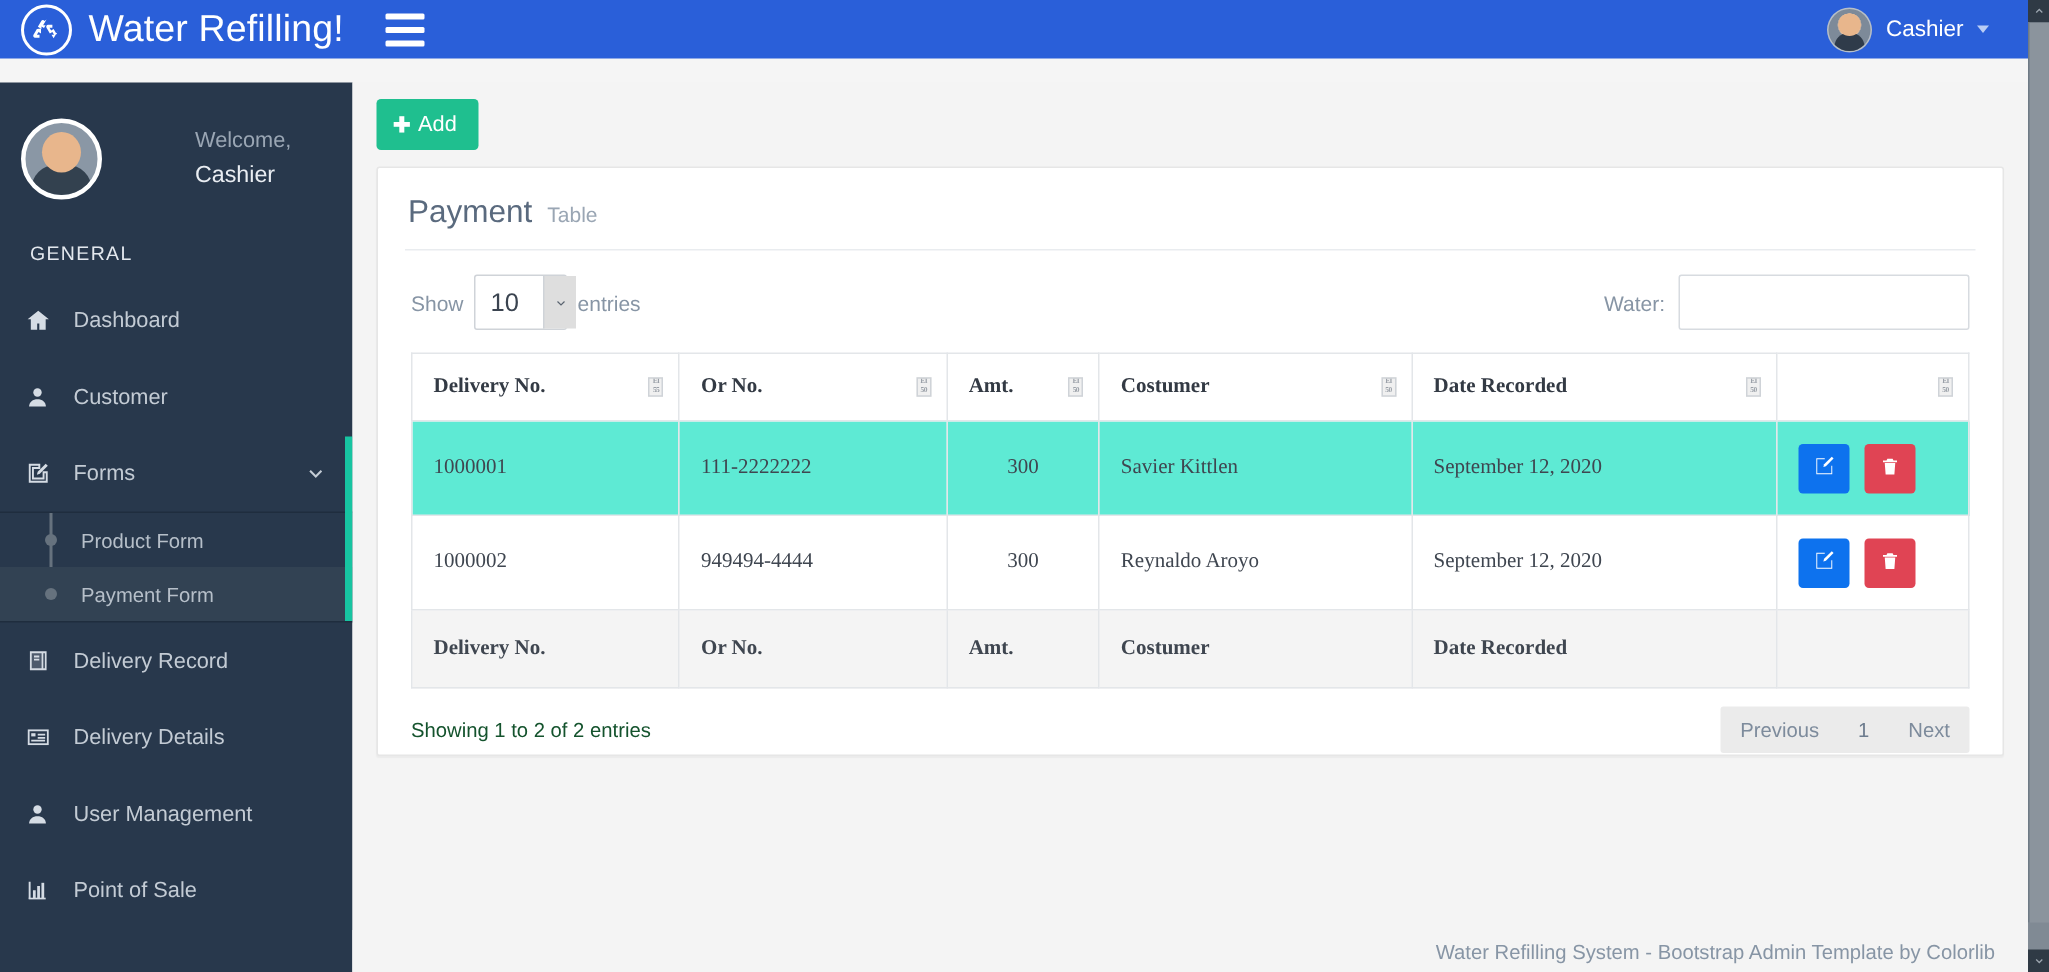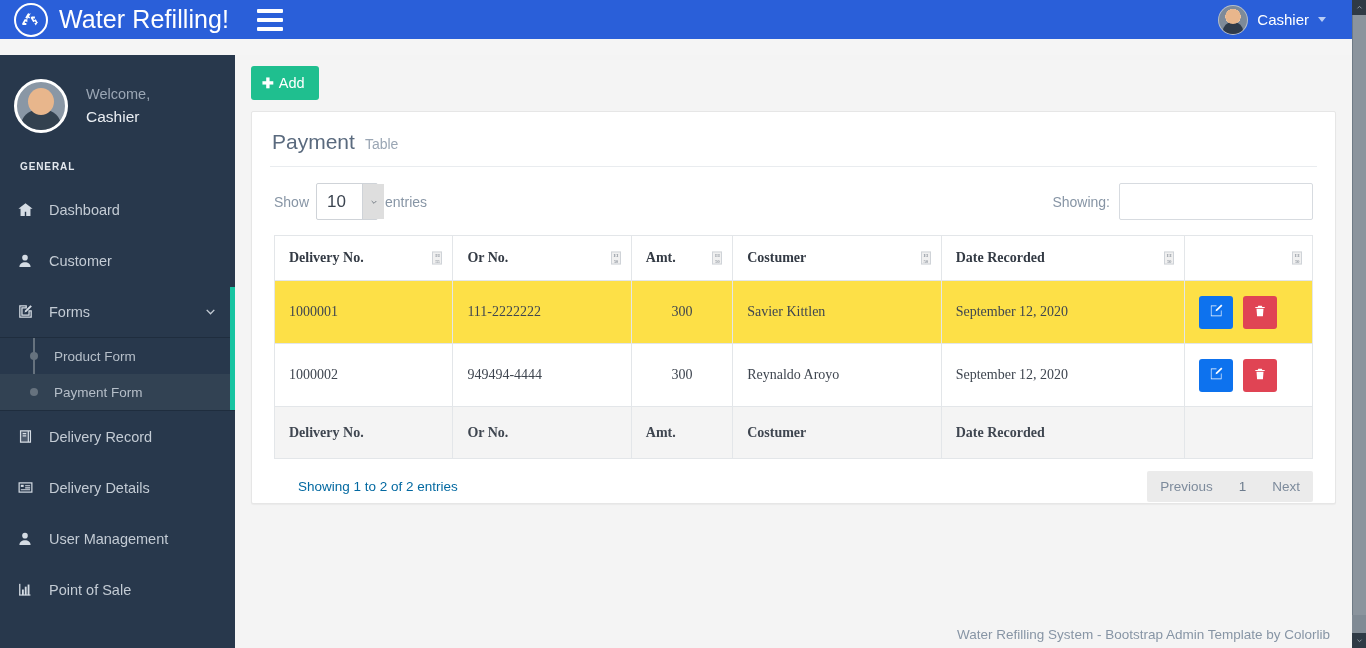--- a/index.html
+++ b/index.html
@@ -57,42 +57,42 @@
   .caret-down {
     width: 0; height: 0; border-left: 4px solid transparent;
     border-right: 4px solid transparent; border-top: 5px solid #b9cdf5;
   }
 
   
   .sidebar {
     position: absolute; top: 55px; left: 0; width: 235px; bottom: 0;
     background: #28384c;
   }
-  .profile { padding: 24px 0 10px 0; display: flex; align-items: center; }
+  .profile { padding: 24px 0 10px 0; display: flex; align-items: center; gap: 44px; }
   .profile-pic {
     width: 54px; height: 54px; border-radius: 50%; margin-left: 14px;
     border: 3px solid #ffffff; position: relative; overflow: hidden;
     background: #8a97a5; flex: 0 0 54px;
   }
   .profile-pic::before {
     content: ""; position: absolute; left: 50%; top: 12%;
     transform: translateX(-50%); width: 26px; height: 27px;
     background: #e8b68c; border-radius: 50%; z-index: 2;
   }
   .profile-pic::after {
     content: ""; position: absolute; left: 50%; top: 58%;
     transform: translateX(-50%); width: 40px; height: 28px;
     background: #33414f; border-radius: 16px 16px 0 0;
   }
   .profile-text { margin-left: 18px; line-height: 1.55; }
   .welcome-label { color: #9aa6b4; font-size: 14.5px; }
   .welcome-name { color: #e9edf2; font-size: 15.5px; }
 
   .nav-section {
-    color: #e3e8ee; font-size: 10px; font-weight: bold;
+    color: #e3e8ee; font-size: 13px; font-weight: normal;
     letter-spacing: .9px; padding: 18px 0 12px 20px;
   }
   .nav-item {
     display: flex; align-items: center; height: 51px;
     padding-left: 17px; color: #c3cbd4; font-size: 14.5px;
     cursor: pointer; position: relative;
   }
   .nav-item .ico {
     width: 26px; flex: 0 0 26px; color: #d5dce4;
     display: flex; align-items: center; font-size: 16px;
@@ -176,38 +176,38 @@
     border: 1px solid #e3e6e9; padding: 0 14px; height: 63px;
     font-size: 14px; color: #3f4650; text-align: left; vertical-align: middle;
   }
   thead th { font-weight: bold; color: #333a44; position: relative; height: 45px; }
   .sortbox {
     position: absolute; right: 10px; top: 50%; transform: translateY(-50%);
     width: 10px; height: 13px; border: 1px solid #cfd3d8; background: #f0f0f0;
     font-size: 5px; line-height: 5.5px; color: #9aa0a8; text-align: center;
     letter-spacing: -0.4px; overflow: hidden;
   }
-  tbody tr.odd td { background: #fde047; }
+  tbody tr.odd td { background: #5eead4; }
   tbody tr.even td { background: #ffffff; }
   tfoot th { background: #f4f4f4; height: 52px; font-size: 14px; }
   .col-amt { text-align: center; }
   .col-act { width: 128px; }
 
   .btn-icon {
     width: 34px; height: 33px; border: none; border-radius: 3px;
     color: #fff; cursor: pointer; display: inline-flex;
     align-items: center; justify-content: center; vertical-align: middle;
   }
   .btn-edit { background: #0d72ee; margin-right: 6px; }
   .btn-del { background: #e04454; }
 
   .table-bottom {
     display: flex; align-items: center; padding: 12px 22px 0 22px;
   }
-  .info { font-size: 13.5px; color: #0369a1; margin-left: 24px; }
+  .info { font-size: 13.5px; color: #14532d; }
   .pagination { margin-left: auto; display: flex; background: #ebebeb; border-radius: 2px; }
   .page-link {
     padding: 8px 13px; font-size: 13.5px; color: #7d8b9c; cursor: pointer;
   }
   .page-link.current { color: #6d7c8e; }
 
   .footer-bar {
     position: absolute; bottom: 0; left: 235px; right: 14px; height: 28px;
     background: #f4f4f4; display: flex; align-items: center;
     justify-content: flex-end; padding-right: 22px;
@@ -377,21 +377,21 @@
           <option>10</option>
         </select>
         <span class="select-btn">
           <svg width="10" height="8" viewBox="0 0 24 24" fill="none" stroke="#5a6470" stroke-width="2.4">
               <path d="M5 9l7 7 7-7"></path>
             </svg>
         </span>
       </span>
       <span class="len-label">entries</span>
       <span class="search-wrap">
-        <span class="search-label">Showing:</span>
+        <span class="search-label">Water:</span>
         <input class="search-input" type="text" placeholder="" style="">
       </span>
     </div>
 
     <table>
       <thead>
         <tr>
           <th>
             <span>Delivery No.</span>
             <span class="sortbox">EI<br>55</span>

